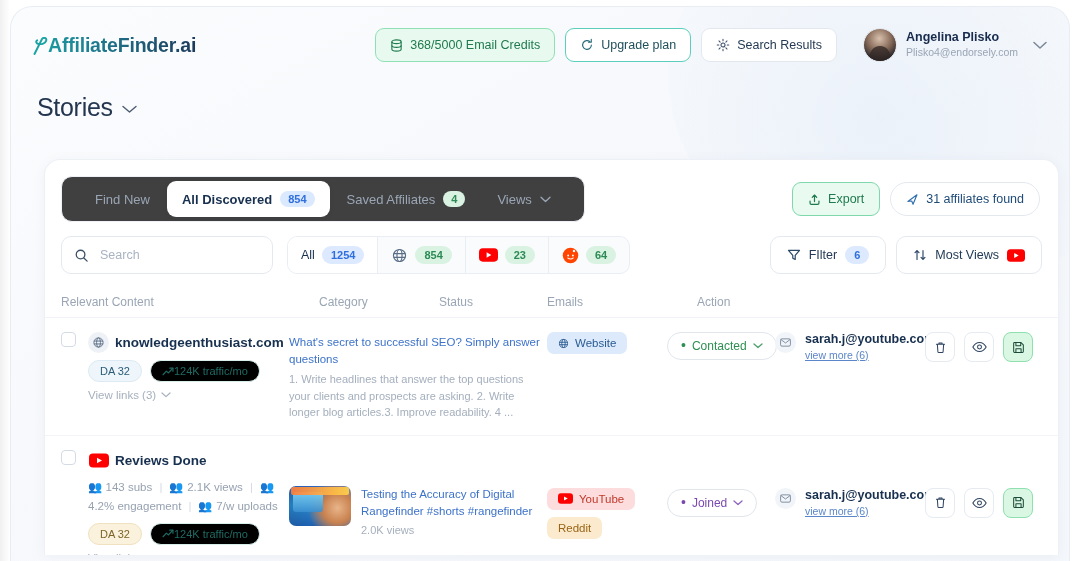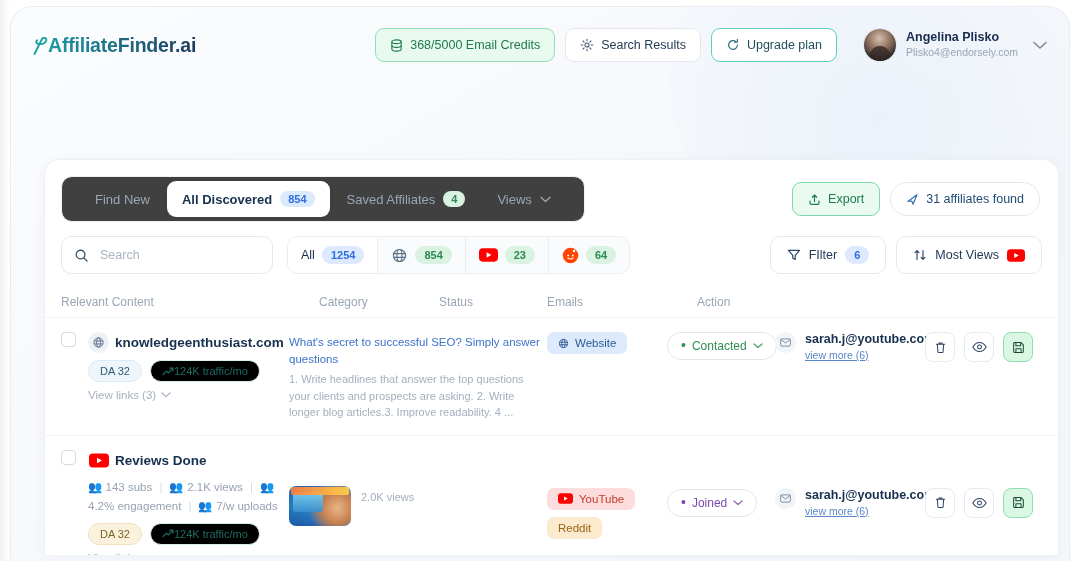--- a/index.html
+++ b/index.html
@@ -305,55 +305,63 @@
         <span>
           <svg width="13" height="13" viewBox="0 0 14 14">
             <ellipse cx="7" cy="3" rx="5" ry="2" fill="none" stroke="#1f7a4d" stroke-width="1.2"></ellipse>
             <path d="M2 3v8c0 1.1 2.2 2 5 2s5-.9 5-2V3" fill="none" stroke="#1f7a4d" stroke-width="1.2"></path>
             <path d="M2 7c0 1.1 2.2 2 5 2s5-.9 5-2" fill="none" stroke="#1f7a4d" stroke-width="1.2"></path>
           </svg>
         </span>
         <span>368/5000 Email Credits</span>
       </div>
 
+      <div class="pill-btn teal-outline">
+        <span>
+          <svg width="14" height="14" viewBox="0 0 16 16">
+            <path d="M13 8a5 5 0 1 1-1.6-3.7" fill="none" stroke="#2b6d7c" stroke-width="1.3" stroke-linecap="round"></path>
+            <path d="M12.9 1.6v3.2H9.7" fill="none" stroke="#2b6d7c" stroke-width="1.3" stroke-linecap="round" stroke-linejoin="round"></path>
+          </svg>
+        </span>
+        <span>Upgrade plan</span>
+      </div>
+
       <div class="pill-btn">
         <span>
           <svg width="14" height="14" viewBox="0 0 16 16">
             <circle cx="8" cy="8" r="2.3" fill="none" stroke="#3c4f6b" stroke-width="1.2"></circle>
             <path d="M8 1.4v1.8M8 12.8v1.8M1.4 8h1.8M12.8 8h1.8M3.4 3.4l1.3 1.3M11.3 11.3l1.3 1.3M12.6 3.4l-1.3 1.3M4.7 11.3l-1.3 1.3" stroke="#3c4f6b" stroke-width="1.2" stroke-linecap="round"></path>
           </svg>
         </span>
         <span>Search Results</span>
       </div>
 
-      <div class="pill-btn teal-outline">
-        <span>
-          <svg width="14" height="14" viewBox="0 0 16 16">
-            <path d="M13 8a5 5 0 1 1-1.6-3.7" fill="none" stroke="#2b6d7c" stroke-width="1.3" stroke-linecap="round"></path>
-            <path d="M12.9 1.6v3.2H9.7" fill="none" stroke="#2b6d7c" stroke-width="1.3" stroke-linecap="round" stroke-linejoin="round"></path>
-          </svg>
-        </span>
-        <span>Upgrade plan</span>
-      </div>
-
       <div class="user-block">
         <div class="avatar"></div>
         <div>
           <div class="user-name">Angelina Plisko</div>
           <div class="user-mail">Plisko4@endorsely.com</div>
         </div>
         <span class="chev-lg">
           <svg width="14" height="9" viewBox="0 0 14 9">
               <path d="M1 1.5 7 7 13 1.5" fill="none" stroke="#7a8798" stroke-width="1.5" stroke-linecap="round" stroke-linejoin="round"></path>
             </svg>
         </span>
       </div>
     </div>
   </div>
 
+  <div class="page-title">
+    <span>Stories</span>
+    <span class="chev">
+      <svg width="15" height="9" viewBox="0 0 15 9">
+          <path d="M1 1.5 7.5 7 14 1.5" fill="none" stroke="#4c5c72" stroke-width="1.4" stroke-linecap="round" stroke-linejoin="round"></path>
+        </svg>
+    </span>
+  </div>
 
   <div class="card">
 
     <div class="tabs-row">
       <div class="tabs">
         <div class="tab">
           <span>Find New</span>
         </div>
         <div class="tab active">
           <span>All Discovered</span>
@@ -639,20 +647,21 @@
                 </svg>
             </span>
           </div>
         </div>
       </div>
 
       <div class="col-content">
         <div class="content-cell" style="padding-top:36px;">
           <div class="thumb"></div>
           <div>
+            <div class="content-title">Testing the Accuracy of Digital Rangefinder #shorts #rangefinder</div>
             <div class="content-views">2.0K views</div>
           </div>
         </div>
       </div>
 
       <div class="col-cat">
         <div class="cat-stack" style="padding-top:38px;">
           <span class="cat-chip youtube">
             <span>
               <svg width="15" height="11" viewBox="0 0 20 14">

